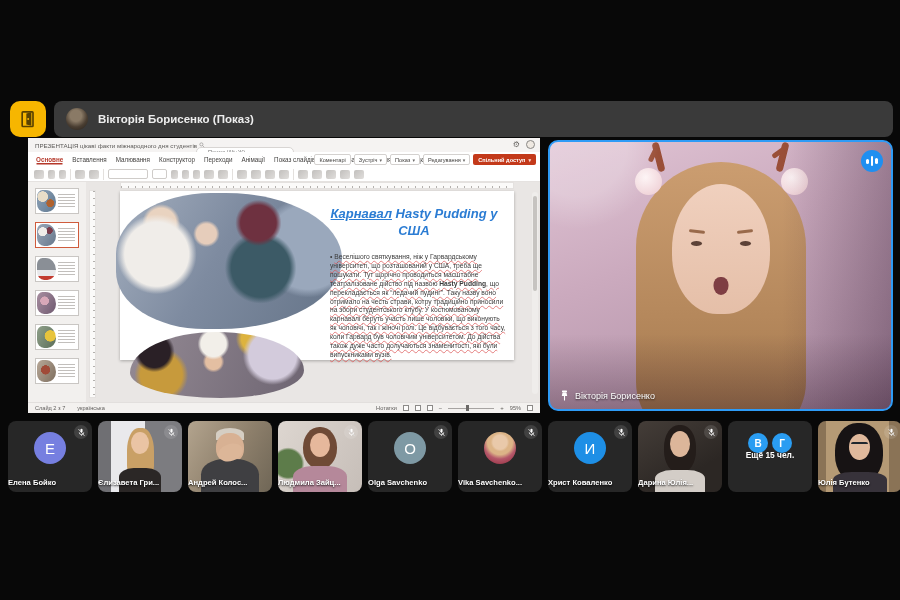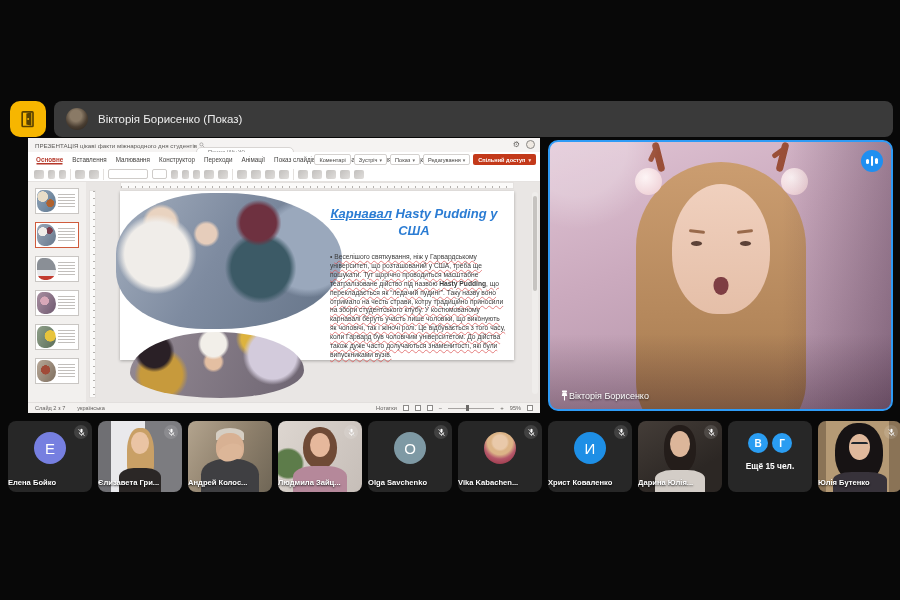--- a/index.html
+++ b/index.html
@@ -3,21 +3,21 @@
 <meta charset="utf-8">
 <style>
   *{margin:0;padding:0;box-sizing:border-box}
   html,body{width:900px;height:600px;overflow:hidden}
   body{background:#080808;font-family:"Liberation Sans",sans-serif;position:relative}
 
   
   .leave-btn{position:absolute;left:10px;top:101px;width:36px;height:36px;border:none;border-radius:10px;background:#f7b600;display:flex;align-items:center;justify-content:center;cursor:pointer}
   .presenter-pill{position:absolute;left:54px;top:101px;width:839px;height:36px;background:#3a3a3a;border-radius:8px;display:flex;align-items:center;padding:0 12px;gap:10px}
   .pp-avatar{width:22px;height:22px;border-radius:50%;background:radial-gradient(circle at 45% 35%,#8a7a66 0 30%,#4a3e32 60%,#241e18);flex:none}
-  .pp-name{color:#ededed;font-size:11.5px;font-weight:normal}
+  .pp-name{color:#ededed;font-size:11.5px;font-weight:bold}
 
   
   .ppt{position:absolute;left:28px;top:138px;width:512px;height:275px;background:#fff}
   .ppt-titlebar{position:relative;height:14px;background:#f5f3f2}
   .ppt-title{position:absolute;left:7px;top:3.5px;font-size:6.2px;color:#5c5a58;white-space:nowrap}
   .ppt-search{position:absolute;left:168px;top:2px;width:98px;height:10px}
   .ppt-search input{width:100%;height:100%;border:1px solid #d8d5d3;border-radius:5px;background:#fff;font-size:5.6px;color:#8a8886;padding-left:11px;font-family:"Liberation Sans",sans-serif;outline:none}
   .search-ic{position:absolute;left:3px;top:2px;width:6px;height:6px}
   .tb-right{position:absolute;right:5px;top:2px;display:flex;align-items:center;gap:6px}
   .gear{font-size:8px;line-height:9px;color:#6d6b68}
@@ -102,21 +102,21 @@
   .brow{position:absolute;top:46px;width:16px;height:3px;border-radius:2px;background:#996a4b}
   .brow.l{left:17px;transform:rotate(7deg)}
   .brow.r{right:17px;transform:rotate(-7deg)}
   .eye{position:absolute;top:57px;width:11px;height:5px;border-radius:50%;background:#5d4238}
   .eye.l{left:19px}.eye.r{right:19px}
   .mouth{position:absolute;top:93px;left:50%;transform:translateX(-50%);width:15px;height:18px;border-radius:45% 45% 50% 50%;background:#7e3e43}
   .mv-shade{position:absolute;inset:0;background:linear-gradient(90deg,rgba(0,0,0,0) 68%,rgba(45,20,45,.32)),linear-gradient(0deg,rgba(35,12,30,.30),rgba(0,0,0,0) 28%),radial-gradient(circle at 8% 2%,rgba(255,255,255,.22) 0 12%,rgba(255,255,255,0) 20%)}
   .audio-ind{position:absolute;top:8px;right:8px;width:22px;height:22px;border-radius:50%;background:#1f8ff0;display:flex;align-items:center;justify-content:center;gap:2px}
   .audio-ind .bar{width:2.5px;background:#fff;border-radius:1.5px}
   .b1{height:5px}.b2{height:10px}.b3{height:6px}
-  .mv-label{position:absolute;left:10px;bottom:8px;display:flex;align-items:center;color:#fff;font-size:9px;text-shadow:0 1px 2px rgba(0,0,0,.7)}
+  .mv-label{position:absolute;left:10px;bottom:8px;display:flex;align-items:center;gap:6px;color:#fff;font-size:9px;text-shadow:0 1px 2px rgba(0,0,0,.7)}
 
   
   .tiles{position:absolute;left:8px;top:421px;display:flex;gap:6px}
   .tile{width:84px;height:71px;border-radius:8px;background:#272727;position:relative;overflow:hidden;flex:none;cursor:pointer}
   .tname{position:absolute;left:0;bottom:5px;font-size:7.6px;font-weight:bold;color:#fff;text-shadow:0 1px 2px rgba(0,0,0,.9);white-space:nowrap}
   .mute{position:absolute;top:4px;right:4px;width:14px;height:14px;border-radius:50%;background:rgba(255,255,255,.12);display:flex;align-items:center;justify-content:center}
   .av{position:absolute;left:50%;top:11px;transform:translateX(-50%);width:32px;height:32px;border-radius:50%;color:#fff;font-size:15px;display:flex;align-items:center;justify-content:center}
   .av-elena{background:#767fe0}.av-olga{background:#7e99a4}.av-ilya{background:#1e8fe6}
   .photo-av{position:absolute;left:50%;top:11px;transform:translateX(-50%);width:32px;height:32px;border-radius:50%;
     background:radial-gradient(circle at 50% 32%,#e9c9aa 0 26%,#dcb487 34% 46%,#b5586a 62%,#8d2336 100%)}
@@ -138,21 +138,21 @@
   .pd .f-hair{left:26px;top:4px;width:32px;height:48px;background:#241d1a;border-radius:46%}
   .pd .f-face{left:32px;top:10px;width:20px;height:26px;background:#dcb69a;border-radius:50%}
   .pd .f-torso{left:17px;top:49px;width:50px;height:24px;background:#d3cdc7;border-radius:35% 35% 0 0}
   .py{background:linear-gradient(90deg,#8a7356 0 10%,#b59a75 10% 84%,#8a7356 84%)}
   .py .f-hair{left:17px;top:2px;width:48px;height:60px;background:#171314;border-radius:46%}
   .py .f-face{left:31px;top:13px;width:21px;height:26px;background:#e0b99c;border-radius:50%}
   .py .f-gl{left:33px;top:21px;width:17px;height:6px;border-top:2px solid #20272e;border-radius:2px}
   .py .f-torso{left:15px;top:51px;width:54px;height:22px;background:#37323a;border-radius:35% 35% 0 0}
   .mavs{position:absolute;top:12px;left:0;right:0;display:flex;justify-content:center;gap:4px}
   .mav{width:20px;height:20px;border-radius:50%;background:#2a9df2;color:#fff;font-size:10px;font-weight:bold;display:flex;align-items:center;justify-content:center}
-  .more-name{position:absolute;top:40px;left:0;right:0;text-align:center;font-size:8.4px;font-weight:bold;color:#fff}
+  .more-name{position:absolute;top:29px;left:0;right:0;text-align:center;font-size:8.4px;font-weight:bold;color:#fff}
 </style>
 </head>
 <body>
 
 <button class="leave-btn">
   <svg width="20" height="20" viewBox="0 0 24 24">
     <rect x="5" y="3.5" width="13" height="17.5" rx="1" fill="none" stroke="#5a4300" stroke-width="2"></rect>
     <path d="M10 5.5 L16 4 V20 L10 18.5 Z" fill="#5a4300"></path>
     <circle cx="12.2" cy="12" r="1.2" fill="#f7b600"></circle>
   </svg>
@@ -386,21 +386,21 @@
   <div class="tile">
     <div class="photo-av"></div>
     <span class="mute">
         <svg width="9" height="9" viewBox="0 0 12 12">
           <rect x="4.6" y="1" width="2.8" height="5.2" rx="1.4" fill="#fff"></rect>
           <path d="M3 5.8 a3 3 0 0 0 6 0" stroke="#fff" stroke-width="1" fill="none"></path>
           <line x1="6" y1="8.8" x2="6" y2="10.4" stroke="#fff" stroke-width="1"></line>
           <line x1="2" y1="1.5" x2="10" y2="10.5" stroke="#ddd" stroke-width="1.2"></line>
         </svg>
       </span>
-    <span class="tname">Vika Kabachen...</span>
+    <span class="tname">Vika Savchenko...</span>
   </div>
 
   <div class="tile">
     <div class="av av-ilya">
         <span>И</span>
       </div>
     <span class="mute">
         <svg width="9" height="9" viewBox="0 0 12 12">
           <rect x="4.6" y="1" width="2.8" height="5.2" rx="1.4" fill="#fff"></rect>
           <path d="M3 5.8 a3 3 0 0 0 6 0" stroke="#fff" stroke-width="1" fill="none"></path>

